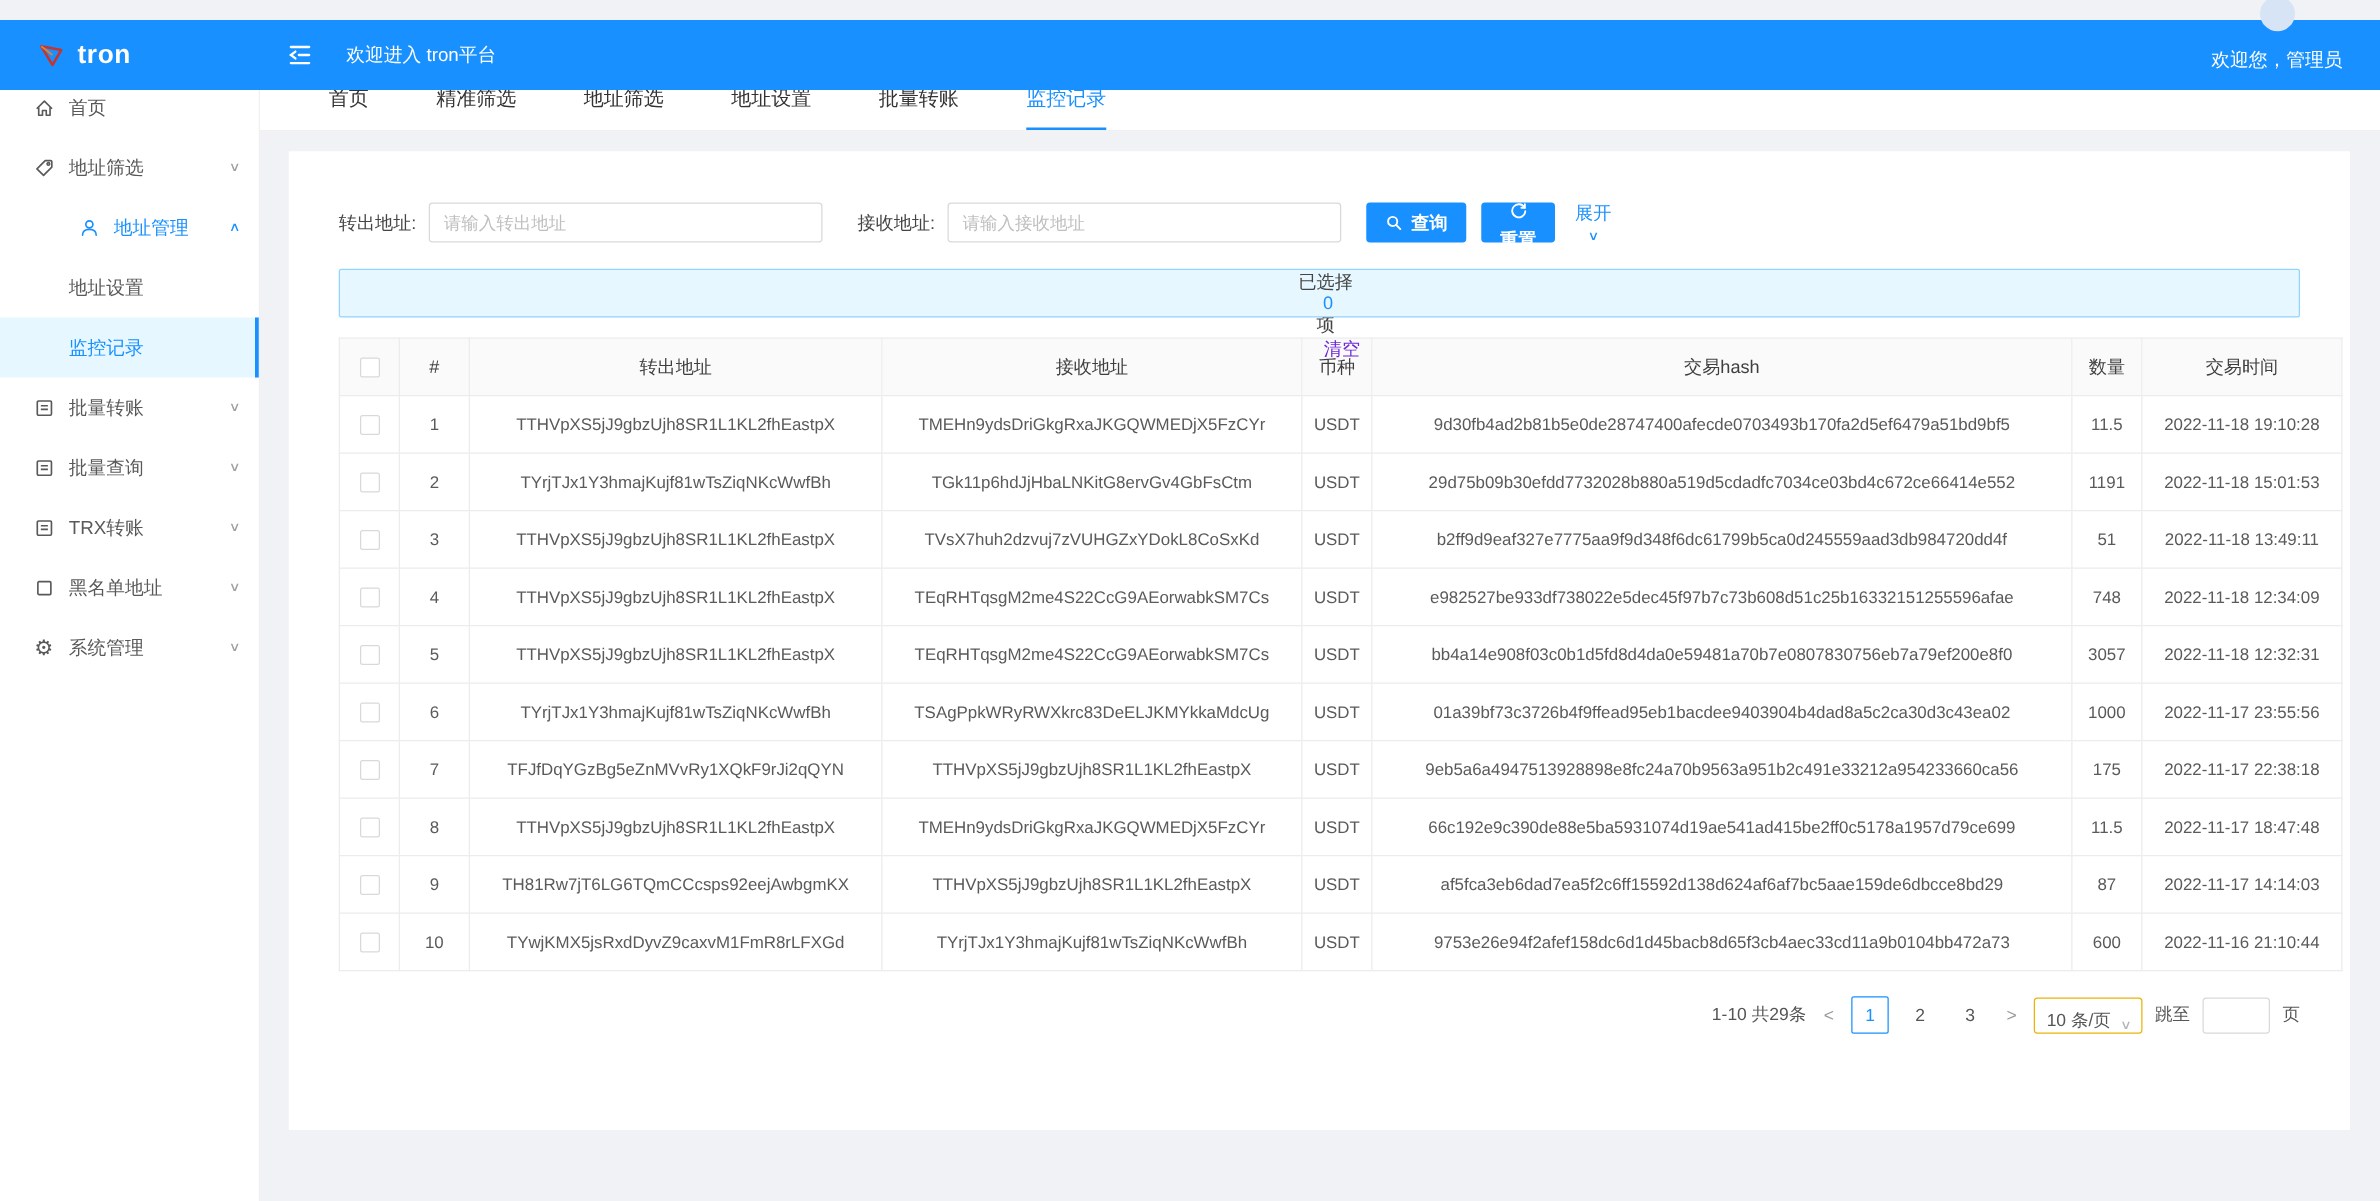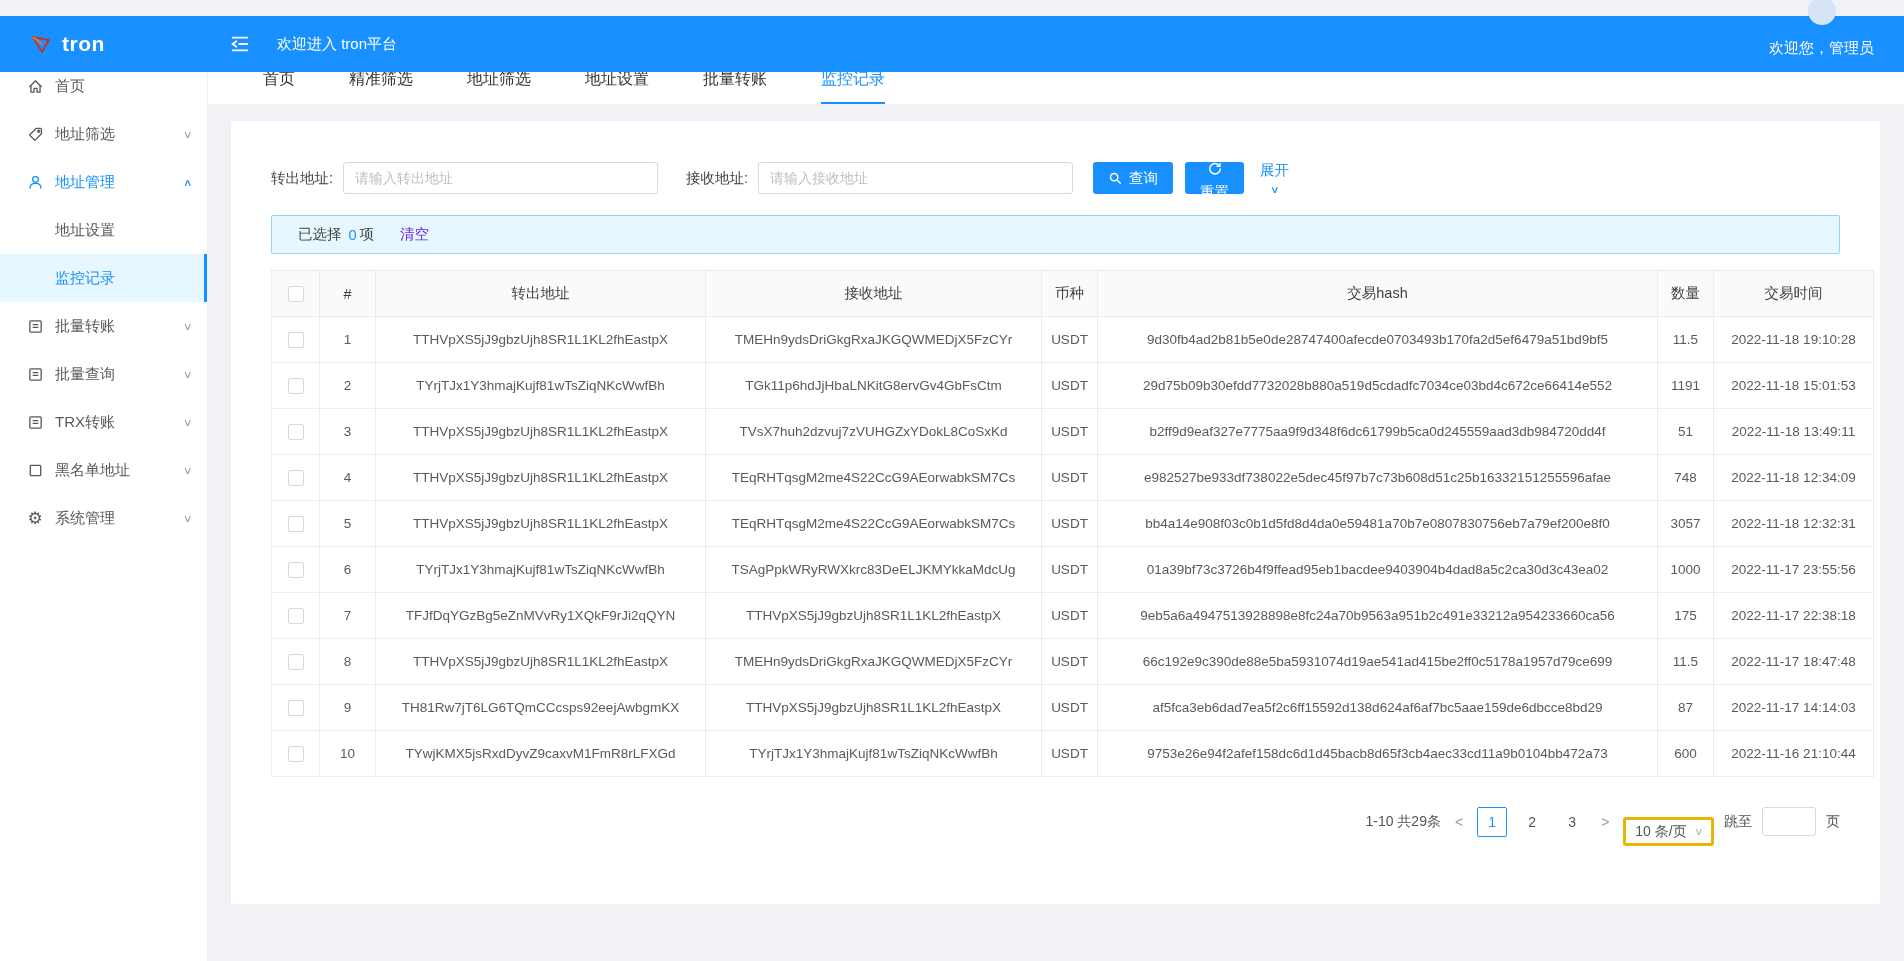--- a/index.html
+++ b/index.html
@@ -17,21 +17,21 @@
   .avatar { width:28px; height:28px; border-radius:50%; background:#d6e4f5; display:inline-block; }
   .logout { display:flex; align-items:center; gap:6px; cursor:pointer; margin-left:22px; }
 
   
   .sidebar { position:absolute; top:56px; left:0; bottom:0; width:207px; background:#fff;
     box-shadow:1px 0 0 #f0f0f0; padding-top:6px; z-index:10; }
   .menu-item { height:48px; display:flex; align-items:center; gap:11px; padding:0 16px 0 26px;
     font-size:15px; color:#595959; cursor:pointer; position:relative; }
   .menu-item .mi-icon { width:18px; height:18px; display:flex; align-items:center; justify-content:center; flex:0 0 18px; }
   .menu-item.sub { padding-left:55px; }
-  .menu-item.parent-active { color:#1890ff; }
+  .menu-item.parent-active { color:#1890ff;margin-left:36px; }
   .menu-item.selected { background:#e6f7ff; color:#1890ff; }
   .menu-item.selected::after { content:""; position:absolute; right:0; top:0; bottom:0; width:3px; background:#1890ff; }
   .mi-caret { margin-left:auto; font-size:10px; color:#a0a0a0; transform:scaleX(1.3); }
   .parent-active .mi-caret { color:#1890ff; }
   .gear-glyph { font-size:17px; line-height:1; color:#595959; }
 
   
   .main { position:absolute; top:56px; left:207px; right:0; bottom:0; background:#f0f2f5; overflow:hidden; }
   .tabbar { background:#fff; height:49px; display:flex; align-items:stretch; gap:54px;
     padding:0 0 0 56px; border-bottom:1px solid #f0f0f0; }
@@ -44,51 +44,51 @@
   
   .filter-row { display:flex; align-items:center; font-size:14.5px; color:#444; }
   .f-label { margin-right:10px; white-space:nowrap; }
   .f-input { width:315px; height:32px; border:1px solid #d9d9d9; border-radius:3px; padding:0 11px;
     font-size:14px; color:#333; outline:none; font-family:inherit; }
   .f-input::placeholder { color:#bfbfbf; }
   .gap28 { width:28px; flex:0 0 28px; }
   .gap20 { width:20px; flex:0 0 20px; }
   .btn { height:32px; display:inline-flex; align-items:center; gap:7px; padding:0 15px;
     background:#1890ff; color:#fff; font-size:14.5px; border:none; border-radius:3px; cursor:pointer;
-    font-family:inherit; }
+    font-family:inherit;font-weight:bold; }
   .btn + .btn { margin-left:12px;flex-direction:column; }
   .expand-link { color:#1890ff; font-size:14.5px; margin-left:16px; display:inline-flex; align-items:center; gap:4px; cursor:pointer;flex-direction:column; }
   .expand-caret { font-size:10px; transform:scaleX(1.3); }
 
   .action-row { margin-top:22px; display:flex; align-items:center; }
 
   
   .sel-bar { margin-top:20px; height:39px; background:#e6f7ff; border:1px solid #91d5ff; border-radius:2px;
-    display:flex; align-items:center; padding:0 16px 0 26px; font-size:14.5px; color:#444; }
+    display:flex; align-items:center; padding:0 16px 0 26px; font-size:14.5px; color:#444;flex-direction:column; }
   .sel-count { color:#1890ff; margin:0 3px 0 7px; }
   .sel-clear { color:#6d28d9; margin-left:26px; cursor:pointer; }
 
   
   .tbl-wrap { margin-top:16px; }
   table { width:100%; border-collapse:collapse; table-layout:fixed; }
   th, td { border:1px solid #ececec; text-align:center; overflow:hidden; white-space:nowrap; }
   th { background:#fafafa; height:46px; font-size:14.5px; font-weight:500; color:#3f3f3f; }
   td { height:46px; font-size:13.5px; color:#5a5a5a; background:#fff; }
   .checkbox { width:16px; height:16px; border:1px solid #d9d9d9; border-radius:2px; background:#fff;
     display:inline-block; vertical-align:middle; cursor:pointer; }
 
   
   .pager { margin-top:20px; display:flex; align-items:center; justify-content:flex-end; gap:10px;
     font-size:14px; color:#555; }
   .pg-arrow { color:#999; font-size:14px; padding:0 4px; cursor:pointer; }
   .pg-num { min-width:30px; height:30px; display:inline-flex; align-items:center; justify-content:center;
     border-radius:2px; cursor:pointer; color:#555; }
   .pg-num.current { border:1px solid #1890ff; color:#1890ff; background:#fff; }
-  .pg-size { height:29px; border:3px solid #eab308; border-radius:3px; display:inline-flex; align-items:center;
-    gap:8px; padding:0 9px; color:#555; cursor:pointer;margin-top:20px; }
+  .pg-size { height:29px; border:1px solid #eab308; border-radius:3px; display:inline-flex; align-items:flex-end;
+    gap:8px; padding:0 9px; color:#555; cursor:pointer; }
   .pg-size .caret { font-size:10px; color:#b5b5b5; transform:scaleX(1.3); }
   .jump-input { width:54px; height:29px; border:1px solid #d9d9d9; border-radius:3px; outline:none; padding:0 6px; font-family:inherit; }
 
   svg.ic { display:block; }
 </style>
 </head>
 <body>
 
 <header class="topbar">
   <div class="logo-area">

